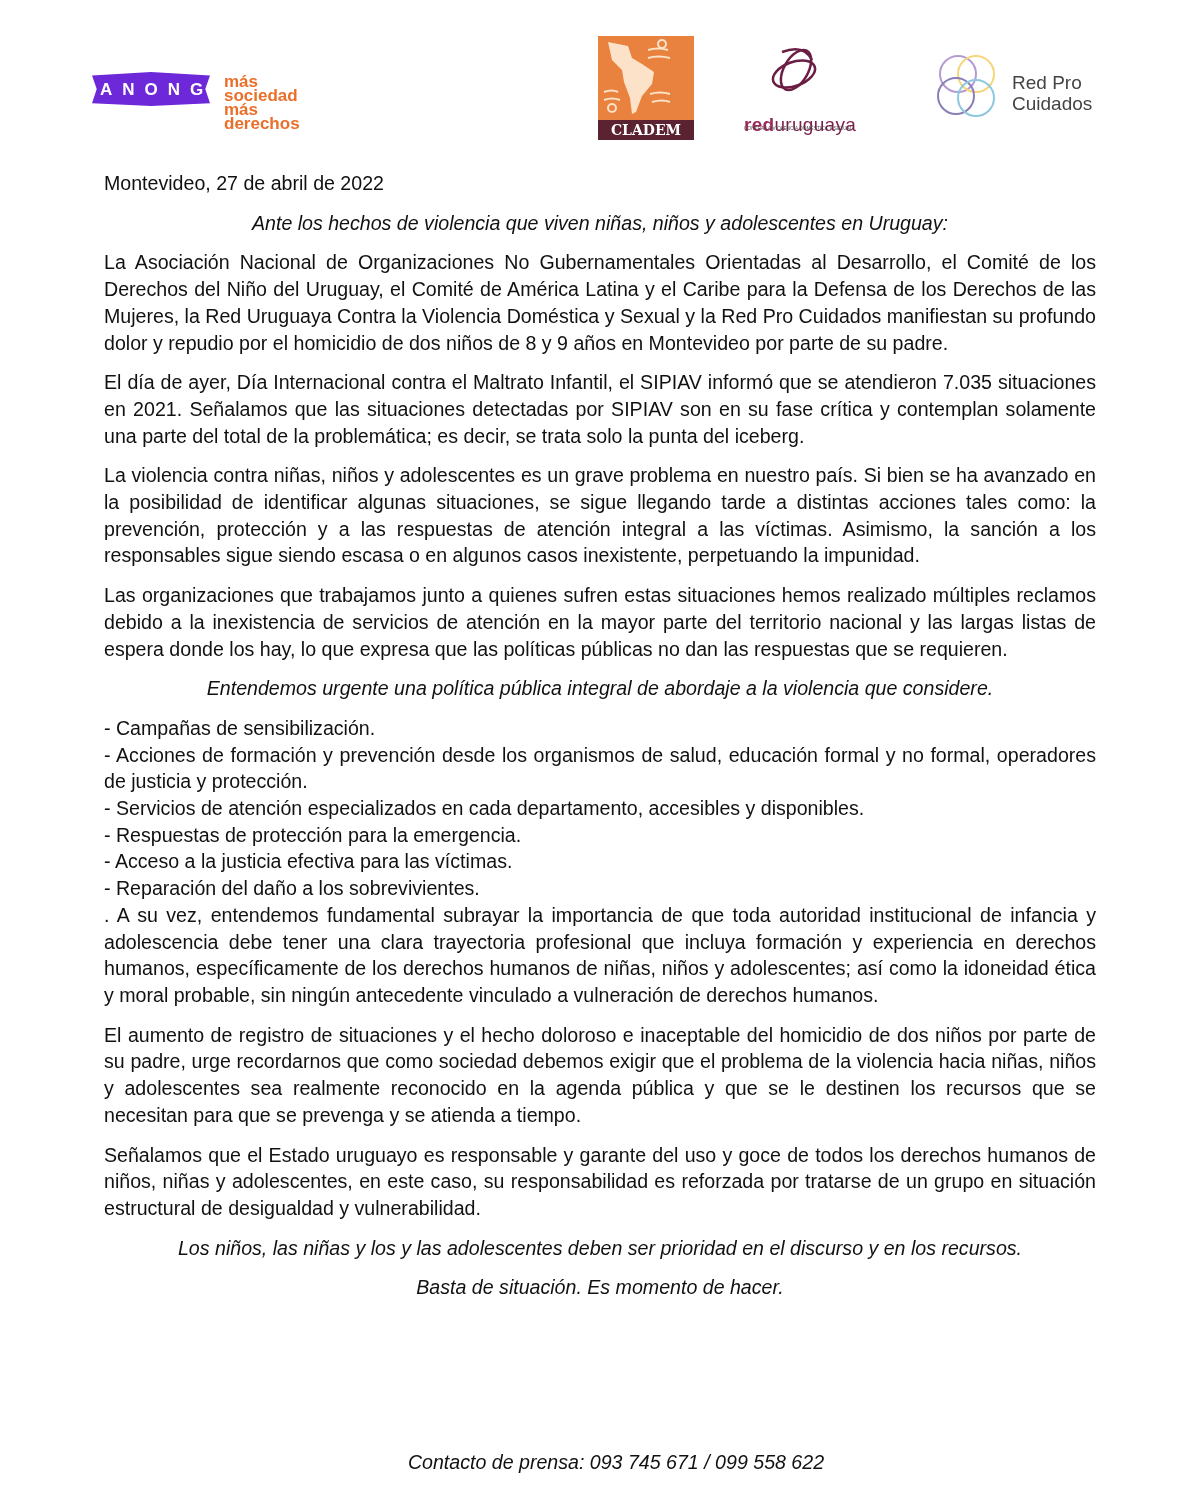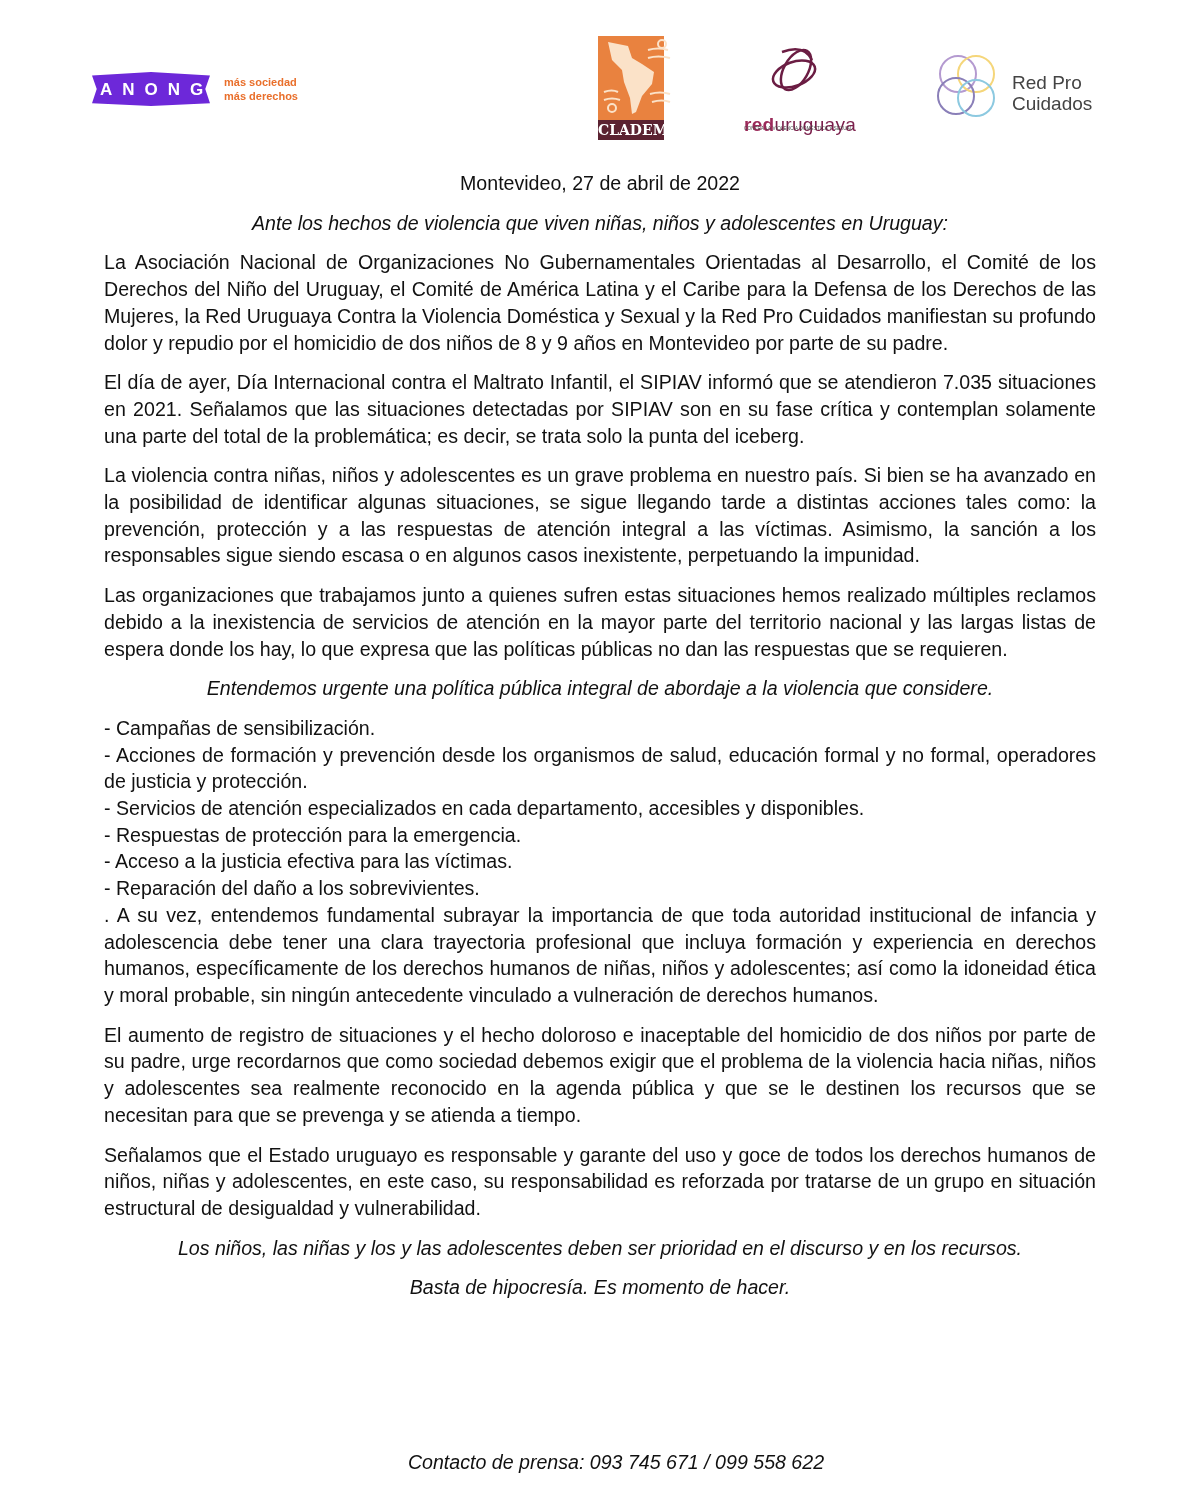--- a/index.html
+++ b/index.html
@@ -6,45 +6,45 @@
   body { width: 1200px; height: 1500px; position: relative; overflow: hidden;
          font-family: "Liberation Sans", sans-serif; color: #111; }
   .logos { position: absolute; top: 30px; left: 0; width: 1200px; height: 120px; }
   .logo { position: absolute; }
   
   .anong { left: 92px; top: 40px; width: 215px; height: 45px; }
   .anong-flag { position: absolute; left: 0; top: 2px; width: 118px; height: 34px; background: #6d28d9;
                 clip-path: polygon(0 10%, 50% 0, 100% 10%, 96% 50%, 100% 92%, 50% 100%, 0 92%, 4% 50%); }
   .anong-flag span { position: absolute; left: 0; right: 0; top: 8px; text-align: center; color: #fff;
                      font-weight: bold; font-size: 17px; letter-spacing: 10px; padding-left: 8px; }
-  .anong-tag { position: absolute; left: 132px; top: 5px; color: #e96f2b; font-weight: bold; font-size: 11px; line-height: 14px; }
+  .anong-tag { position: absolute; left: 132px; top: 5px; color: #e96f2b; font-weight: bold; font-size: 17px; line-height: 14px; }
   
   .cdnu { left: 368px; top: 28px; width: 180px; height: 70px; }
   .cdnu-word { position: absolute; left: 0; top: 8px; font-weight: bold; font-size: 40px; letter-spacing: -1px; }
   .cdnu-word .o { color: #f29320; } .cdnu-word .y { color: #f4d21f; }
   .cdnu-sub { position: absolute; left: 0; top: 52px; font-size: 5.5px; color: #3a4a72; }
   .hand { position: absolute; left: 128px; top: 0; width: 46px; height: 46px; }
   
-  .cladem { left: 598px; top: 6px; width: 66px; height: 104px; background: #e9823f; }
+  .cladem { left: 598px; top: 6px; width: 96px; height: 104px; background: #e9823f; }
   .cladem-label { position: absolute; left: 0; right: 0; bottom: 0; height: 20px; background: #5b2231; color: #fff;
                   font-family: "DejaVu Serif", serif; font-weight: bold; font-size: 14px; text-align: center; line-height: 20px; }
   .cladem svg { position: absolute; left: 0; top: 0; }
   
   .redu { left: 742px; top: 12px; width: 120px; height: 92px; }
   .redu-word { position: absolute; left: 2px; top: 72px; font-size: 19px; color: #7a1f4b; letter-spacing: 0.3px; }
   .redu-word b { font-weight: bold; color: #9b2a5a; }
   .redu-sub { position: absolute; left: 2px; top: 84px; font-size: 4.5px; color: #444; letter-spacing: 0.2px; }
   .redu svg { position: absolute; left: 22px; top: 0; }
   
   .rpc { left: 932px; top: 22px; width: 170px; height: 70px; }
   .rpc svg { position: absolute; left: 0; top: 0; }
   .rpc-text { position: absolute; left: 80px; top: 20px; font-size: 19px; line-height: 21px; color: #444; }
 
   .doc { position: absolute; left: 104px; top: 170px; width: 992px; font-size: 19.6px; line-height: 26.7px; }
-  .date { text-align: center; margin: 0 0 13px 0; }
+  .date { text-align: left; margin: 0 0 13px 0; }
   .doc p { margin: 0 0 13px 0; text-align: justify; }
   .doc p.left { text-align: center; font-style: italic; }
   .list { margin: 0 0 13px 0; }
   .list div { text-align: justify; }
   .contact { position: absolute; left: 0; width: 1200px; top: 1451px; text-align: center; font-style: italic; font-size: 19.6px; margin-left: 16px; }
 </style>
 </head>
 <body>
 
 <div class="logos">
@@ -115,16 +115,16 @@
     <div>-  Acciones de formación y prevención desde los organismos de salud, educación formal y no formal, operadores de justicia y protección.</div>
     <div>-  Servicios de atención especializados en cada departamento, accesibles y disponibles.</div>
     <div>-  Respuestas de protección para la emergencia.</div>
     <div>-  Acceso a la justicia efectiva para las víctimas.</div>
     <div>-  Reparación del daño a los sobrevivientes.</div>
     <div>.  A su vez, entendemos fundamental subrayar la importancia de que toda autoridad institucional de infancia y adolescencia debe tener una clara trayectoria profesional que incluya formación y experiencia en derechos humanos, específicamente de los derechos humanos de niñas, niños y adolescentes; así como la idoneidad ética y moral probable, sin ningún antecedente vinculado a vulneración de derechos humanos.</div>
   </div>
   <p>El aumento de registro de situaciones y el hecho doloroso e inaceptable del homicidio de dos niños por parte de su padre, urge recordarnos que como sociedad debemos exigir que el problema de la violencia hacia niñas, niños y adolescentes sea realmente reconocido en la agenda pública y que se le destinen los recursos que se necesitan para que se prevenga y se atienda a tiempo.</p>
   <p>Señalamos que el Estado uruguayo es responsable y garante del uso y goce de todos los derechos humanos de niños, niñas y adolescentes, en este caso, su responsabilidad es reforzada por tratarse de un grupo en situación estructural de desigualdad y vulnerabilidad.</p>
   <p class="left">Los niños, las niñas y los y las adolescentes deben ser prioridad en el discurso y en los recursos.</p>
-  <p class="left">Basta de hipocresía. Es momento de hacer.</p>
+  <p class="left">Basta de situación. Es momento de hacer.</p>
 </div>
 
 <div class="contact">Contacto de prensa: 093 745 671  / 099 558 622</div>
 
 </body></html>

